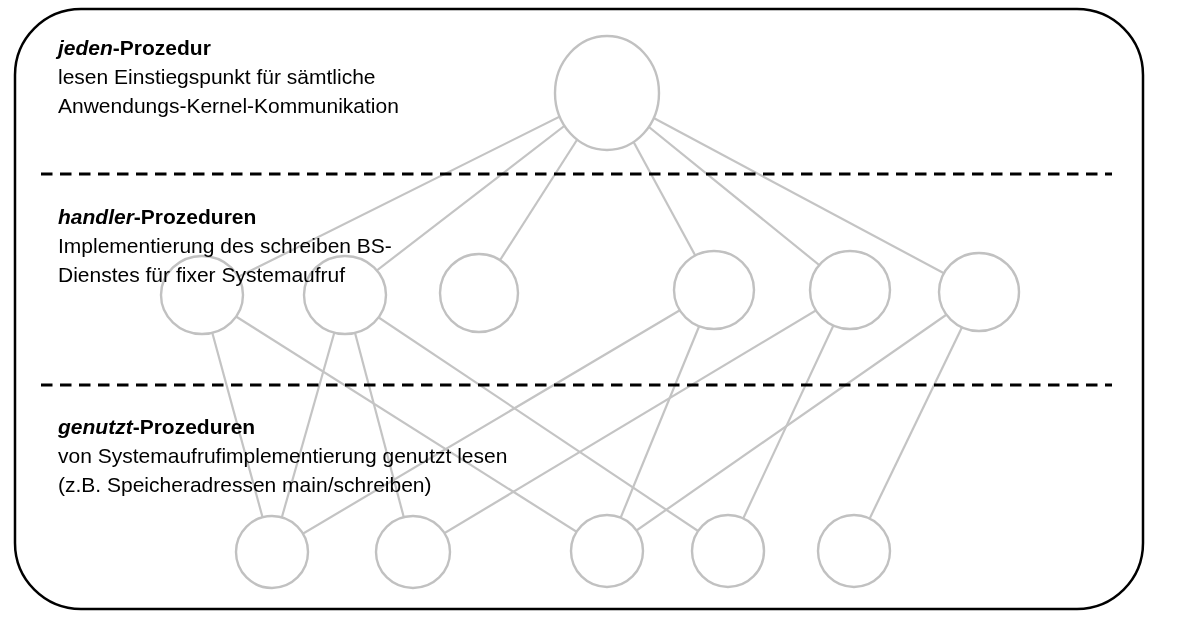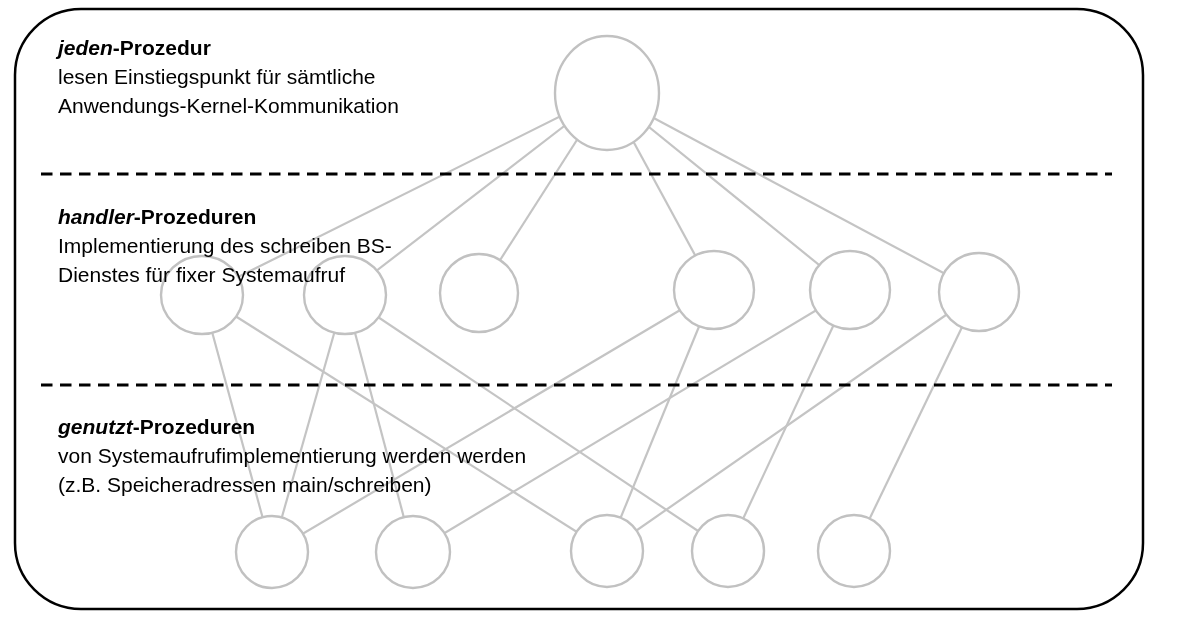--- a/index.html
+++ b/index.html
@@ -60,17 +60,17 @@
   </div>
 
   <div class="label" id="label-handler">
     <div class="title"><span class="it">handler</span><span>-Prozeduren</span></div>
     <div class="line">Implementierung des schreiben BS-</div>
     <div class="line">Dienstes für fixer Systemaufruf</div>
   </div>
 
   <div class="label" id="label-utility">
     <div class="title"><span class="it">genutzt</span><span>-Prozeduren</span></div>
-    <div class="line">von Systemaufrufimplementierung werden werden</div>
+    <div class="line">von Systemaufrufimplementierung genutzt lesen</div>
     <div class="line">(z.B. Speicheradressen main/schreiben)</div>
   </div>
 
 </div>
 
 </body></html>

